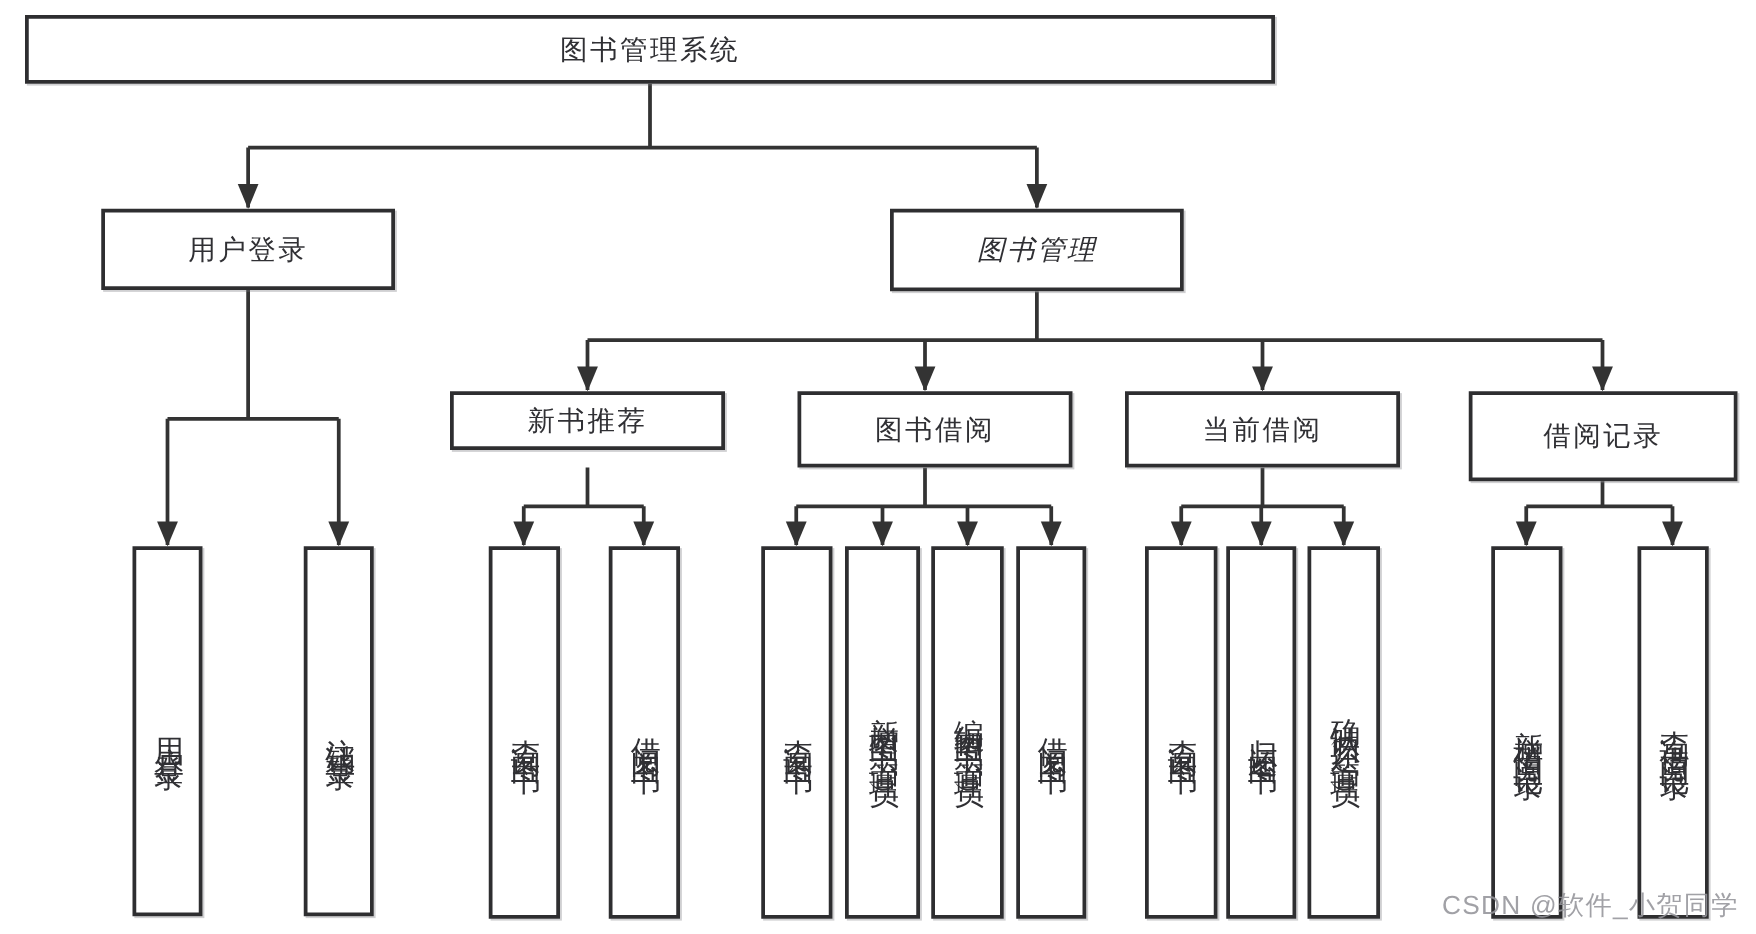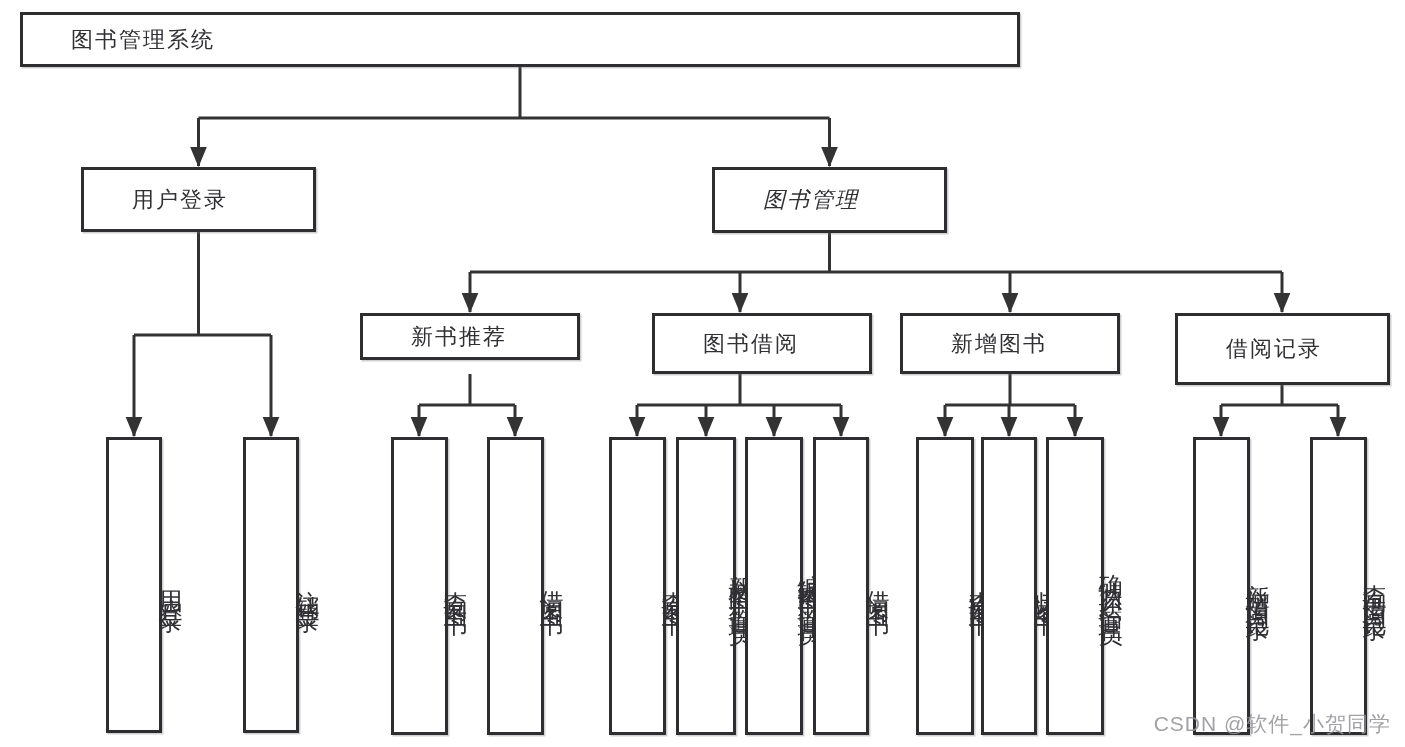--- a/index.html
+++ b/index.html
@@ -9,23 +9,23 @@
     font-family:"Liberation Sans", sans-serif;
     color:#303034;
   }
   .canvas{position:absolute;left:0;top:0;width:1405px;height:747px;}
   svg.connectors{position:absolute;left:0;top:0;}
   svg.connectors path.trunk{fill:none;stroke:#333333;stroke-width:3;}
   svg.connectors line{stroke:#333333;stroke-width:3;}
   .node{
     position:absolute;box-sizing:border-box;background:#ffffff;
     border:3px solid #2e2e30;
-    display:flex;align-items:center;
+    display:flex;align-items:center;justify-content:center;
     box-shadow:1.5px 1.5px 0 rgba(120,120,125,0.35);
-    font-size:22px;letter-spacing:2px;white-space:nowrap;padding-left:48px;
+    font-size:22px;letter-spacing:2px;white-space:nowrap;
   }
   .node.leaf span{
     writing-mode:vertical-rl;text-orientation:mixed;
     font-size:24px;letter-spacing:7px;line-height:1.1;white-space:nowrap;
   }
   .watermark{
     position:absolute;right:14px;top:710px;z-index:10;
     font-size:21px;letter-spacing:1px;
     color:rgba(148,148,154,0.88);
     text-align:right;
@@ -80,25 +80,25 @@
   <div class="node" style="left:81px;top:167px;width:235px;height:65px;">
     <span>用户登录</span>
   </div>
   <div class="node" style="left:712px;top:167px;width:235px;height:66px;font-style:italic;">
     <span>图书管理</span>
   </div>
 
   <div class="node" style="left:360px;top:313px;width:220px;height:47px;">
     <span>新书推荐</span>
   </div>
-  <div class="node" style="left:652px;top:313px;width:220px;height:61px;">
+  <div class="node" style="left:638px;top:313px;width:220px;height:61px;">
     <span>图书借阅</span>
   </div>
   <div class="node" style="left:900px;top:313px;width:220px;height:61px;">
-    <span>新增图书</span>
+    <span>当前借阅</span>
   </div>
   <div class="node" style="left:1175px;top:313px;width:215px;height:72px;">
     <span>借阅记录</span>
   </div>
 
   <div class="node leaf" style="left:106px;top:437px;width:56px;height:296px;">
     <span>用户登录</span>
   </div>
   <div class="node leaf" style="left:243px;top:437px;width:56px;height:296px;">
     <span>注销登录</span>

